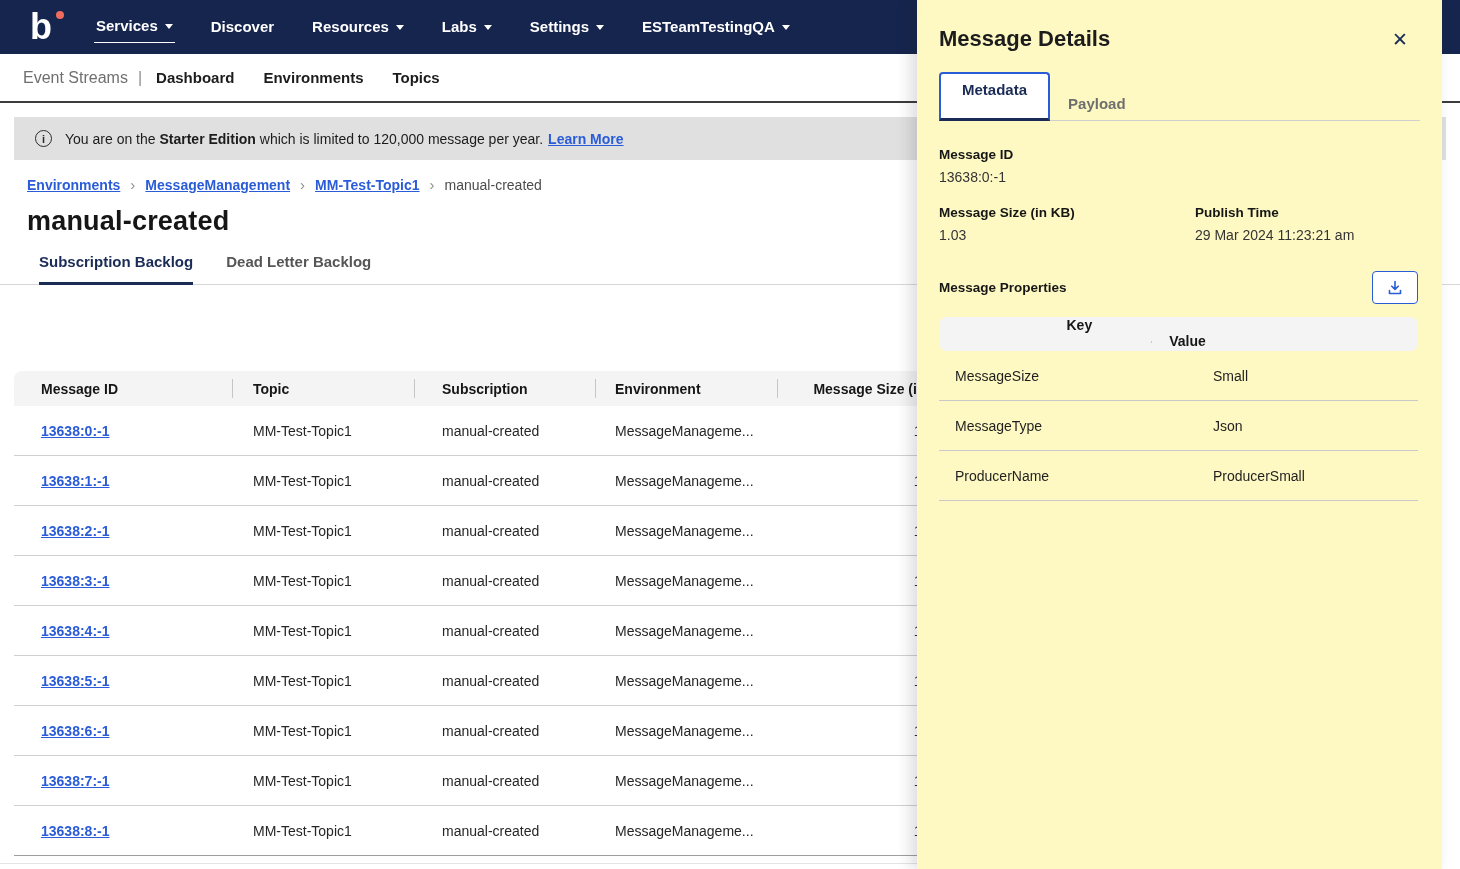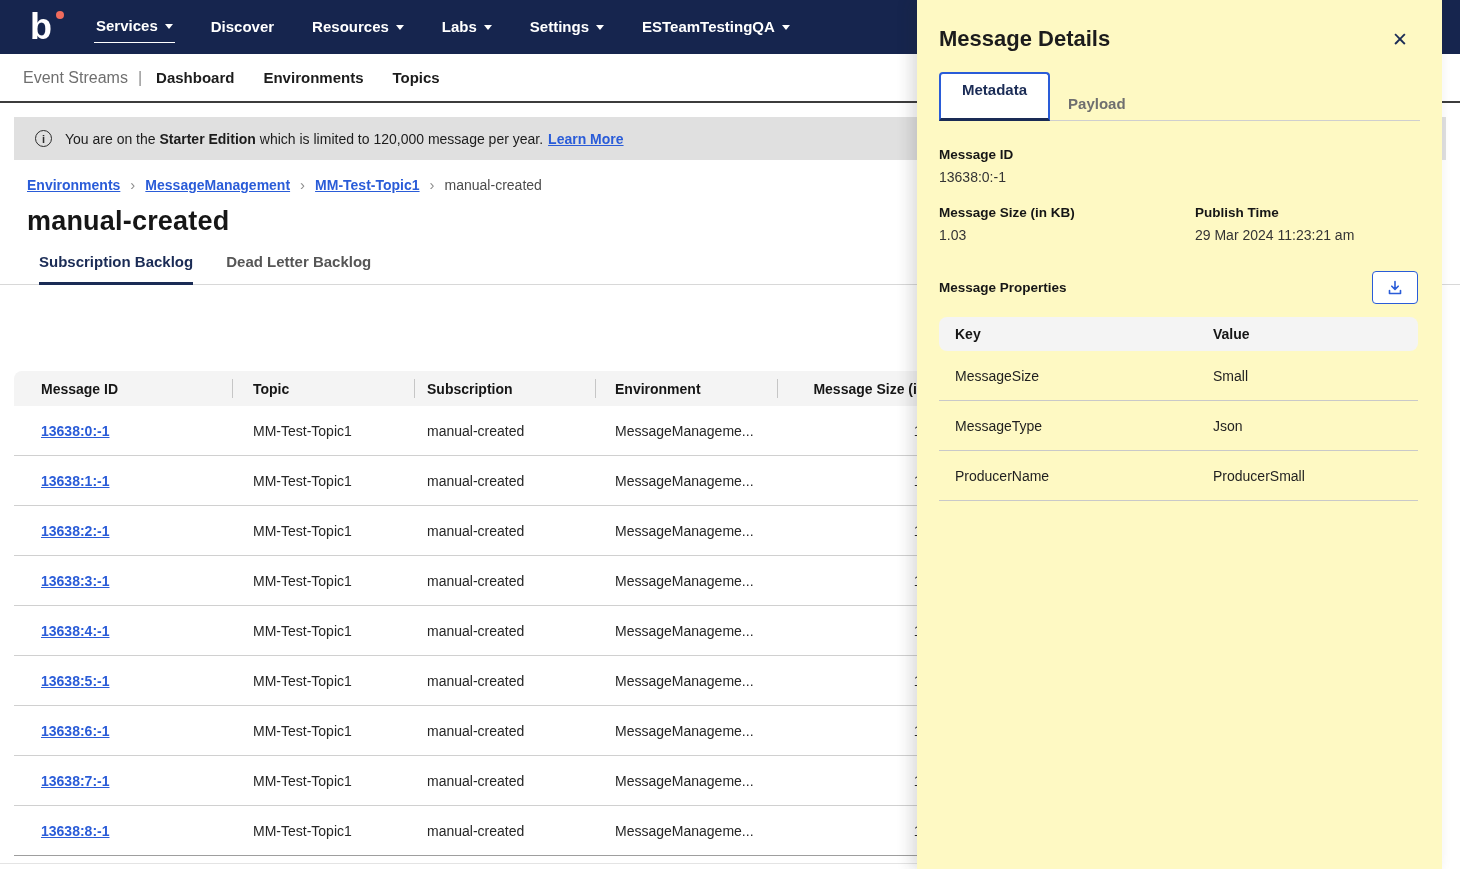--- a/index.html
+++ b/index.html
@@ -49,21 +49,21 @@
   
   .mtable { position:absolute; left:14px; top:371px; width:941px; }
   .mhead { display:flex; height:35px; background:#f4f4f4; border-radius:8px 8px 0 0; align-items:center;
     font-size:14px; font-weight:700; color:#161616; }
   .mhead .cell { position:relative; }
   .mhead .cell:nth-child(n+2)::before { content:""; position:absolute; left:0; top:8px; bottom:8px;
     width:1px; background:#c6c6c6; }
   .cell { height:100%; display:flex; align-items:center; overflow:hidden; white-space:nowrap; }
   .c1 { width:218px; padding-left:27px; }
   .c2 { width:182px; padding-left:21px; }
-  .c3 { width:181px; padding-left:13px; }
+  .c3 { width:181px; padding-left:28px; }
   .c4 { width:182px; padding-left:20px; }
   .c5 { width:178px; padding-right:14px; justify-content:flex-end; }
   .mrow { display:flex; height:50px; border-bottom:1px solid #d0d0d0; font-size:14px; color:#262626;
     background:#fff; cursor:pointer; }
   .mrow:last-child { border-bottom:1px solid #9e9e9e; }
   .mrow a.msg-link { color:#2a5cd8; font-weight:700; text-decoration:underline; cursor:pointer; }
   .footer-line { position:absolute; left:0; top:863px; width:935px; height:1px; background:#e4e4e4; }
 
   
   .panel { position:absolute; top:0; right:18px; width:525px; height:869px; background:#fef9c3;
@@ -84,21 +84,21 @@
   .fvalue { font-size:14px; color:#343434; margin-top:7px; }
   .frow { display:flex; margin-top:20px; }
   .fcol1 { width:256px; }
 
   .props-row { display:flex; justify-content:space-between; align-items:center; margin-top:28px; }
   .dl-btn { width:46px; height:33px; border:1px solid #2a5cd8; border-radius:4px; background:#fff;
     display:flex; align-items:center; justify-content:center; cursor:pointer; }
 
   .kv { margin-top:13px; }
   .kv-head { display:flex; height:34px; background:#f4f4f4; border-radius:8px; align-items:center;
-    font-size:14px; font-weight:700; color:#161616; }
+    font-size:14px; font-weight:700; color:#161616;flex-direction:column; }
   .kv-k { width:256px; padding-left:16px; }
   .kv-v { flex:1; padding-left:18px; position:relative; }
   .kv-head .kv-v::before { content:""; position:absolute; left:0; top:8px; bottom:8px; width:1px; background:#c9c9c9; }
   .kv-head .kv-v::after { content:""; position:absolute; right:0; top:8px; bottom:8px; width:1px; background:#dcdcdc; }
   .kv-row { display:flex; height:50px; align-items:center; font-size:14px; color:#1f1f1f;
     border-bottom:1px solid #c9c9c9; }
 
   .delete-btn { position:absolute; left:22px; bottom:59px; border:1px solid #2a5cd8; border-radius:4px;
     background:#fff; color:#2a5cd8; font-size:15px; font-weight:700; padding:9px 17px; cursor:pointer;
     font-family:"Liberation Sans", sans-serif; }

